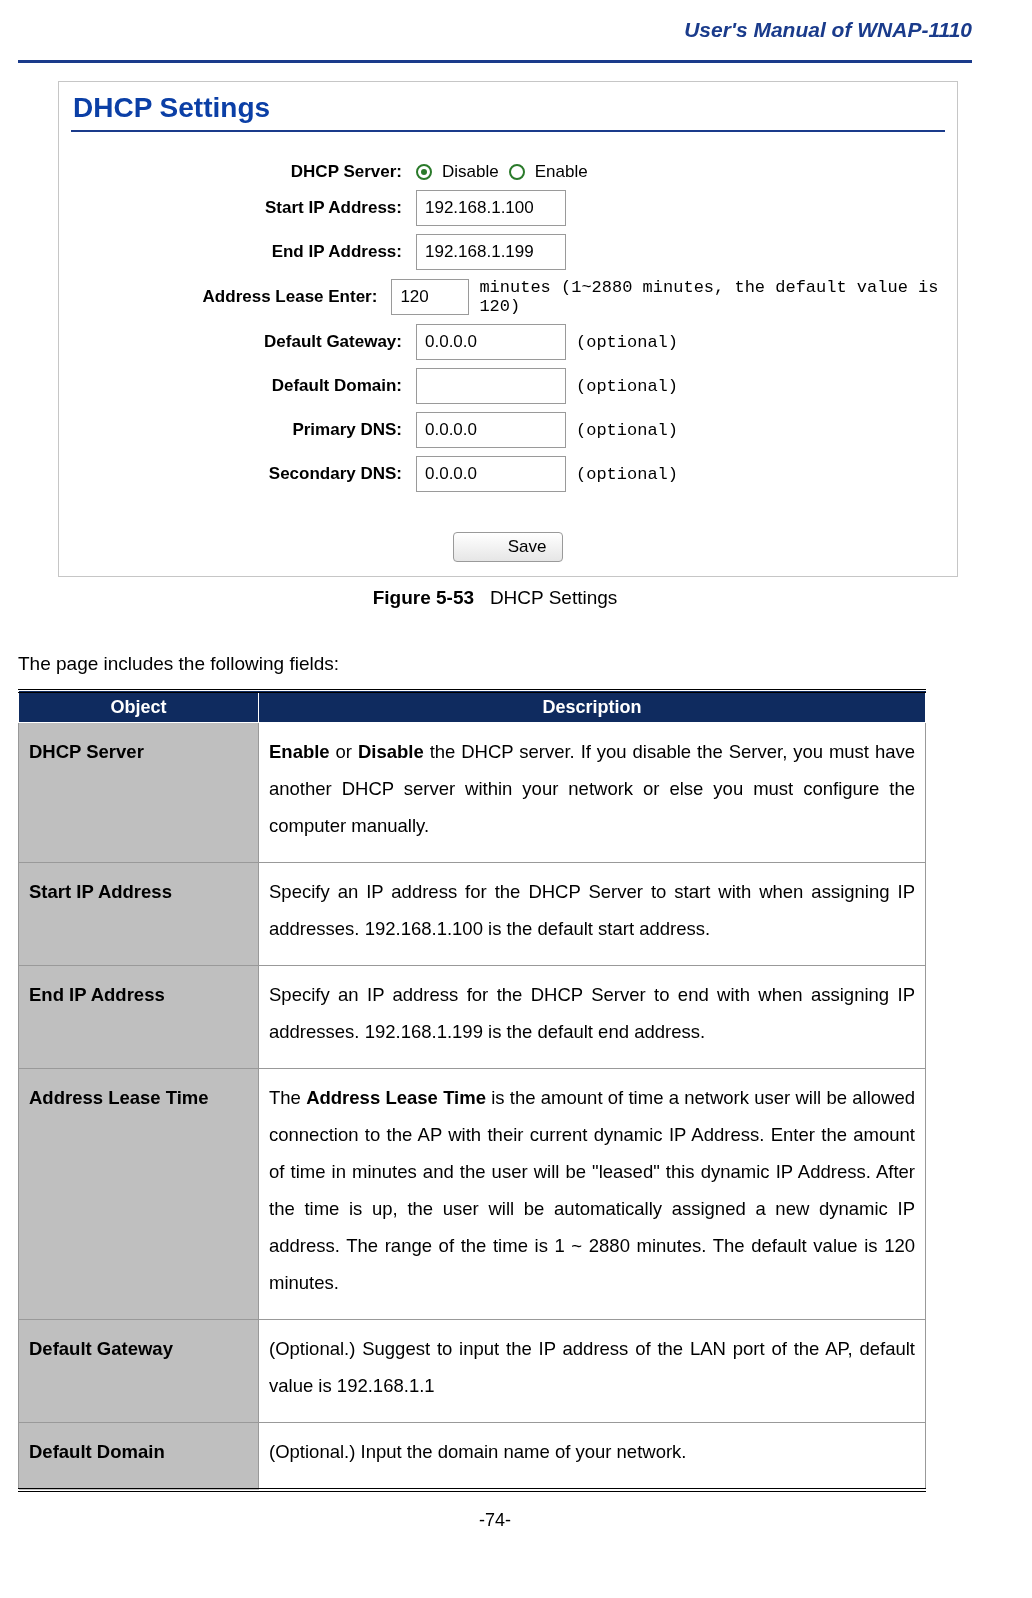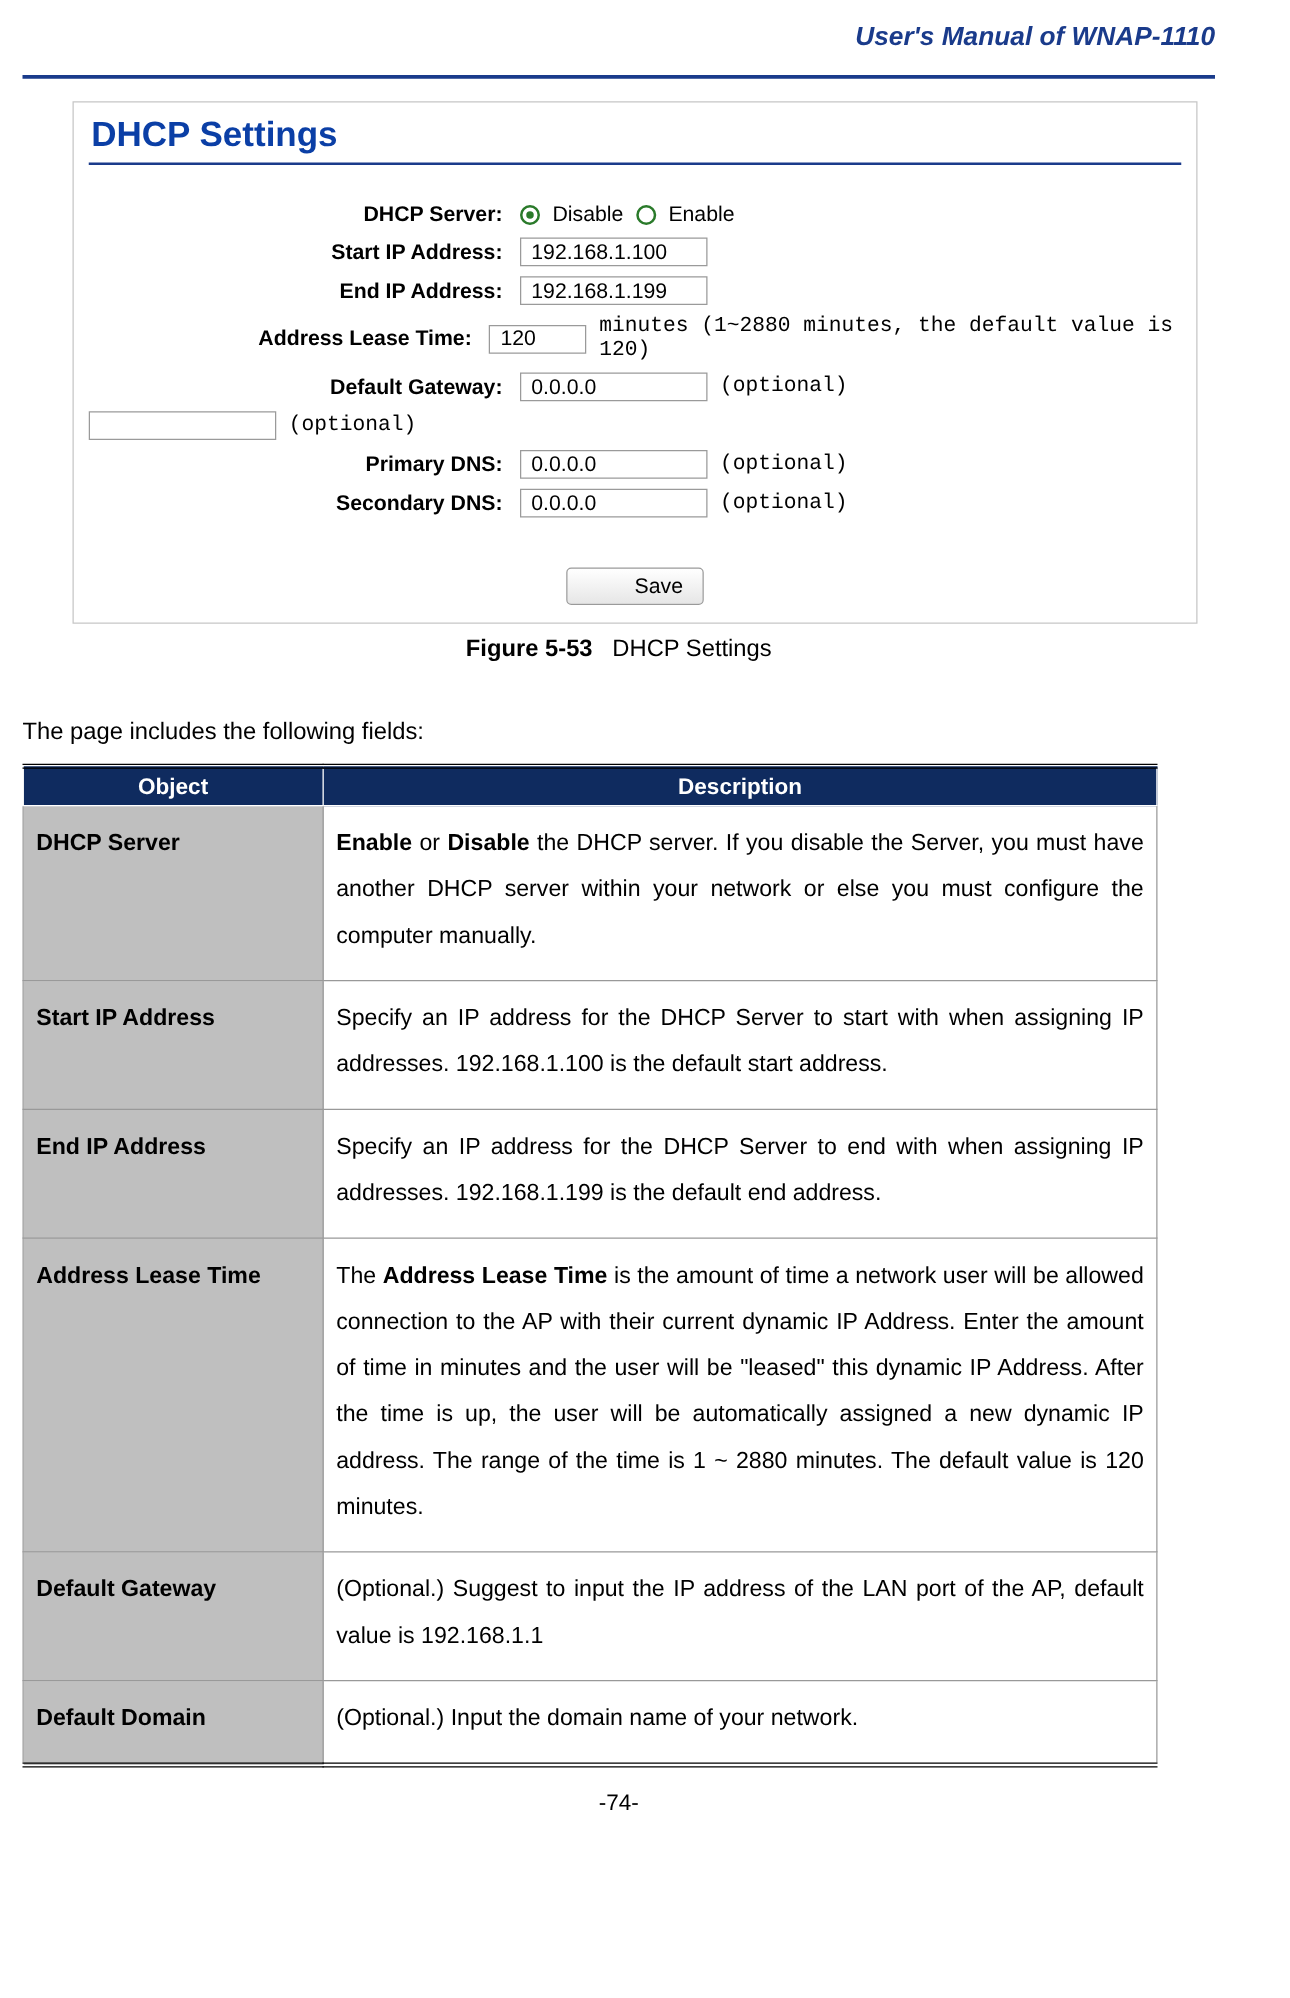--- a/index.html
+++ b/index.html
@@ -73,21 +73,21 @@
   }
   .radio.checked::after {
     content: "";
     width: 6px;
     height: 6px;
     background: #2a7a2a;
     border-radius: 50%;
   }
   .txt-input {
     border: 1px solid #9a9a9a;
-    height: 23px;
+    height: 36px;
     padding: 2px 8px;
     font-size: 17px;
     font-family: Arial, sans-serif;
   }
   .w-ip { width: 150px; }
   .w-lease { width: 78px; }
   .hint { font-size: 17px; font-family: Liberation Mono, monospace; }
   .save-row {
     display: flex;
     justify-content: center;
@@ -177,36 +177,37 @@
   </div>
 
   <div class="form-row">
     <div class="form-label">End IP Address:</div>
     <div class="form-ctrl">
       <input class="txt-input w-ip" value="192.168.1.199" style="">
     </div>
   </div>
 
   <div class="form-row">
-    <div class="form-label">Address Lease Time:</div>
+    <div class="form-label">Address Lease Enter:</div>
     <div class="form-ctrl">
       <input class="txt-input w-lease" value="120" style="">
       <span class="hint">minutes (1~2880 minutes, the default value is 120)</span>
     </div>
   </div>
 
   <div class="form-row">
     <div class="form-label">Default Gateway:</div>
     <div class="form-ctrl">
       <input class="txt-input w-ip" value="0.0.0.0" style="">
       <span class="hint">(optional)</span>
     </div>
   </div>
 
   <div class="form-row">
+    <div class="form-label">Default Domain:</div>
     <div class="form-ctrl">
       <input class="txt-input w-ip" value="" style="">
       <span class="hint">(optional)</span>
     </div>
   </div>
 
   <div class="form-row">
     <div class="form-label">Primary DNS:</div>
     <div class="form-ctrl">
       <input class="txt-input w-ip" value="0.0.0.0" style="">

